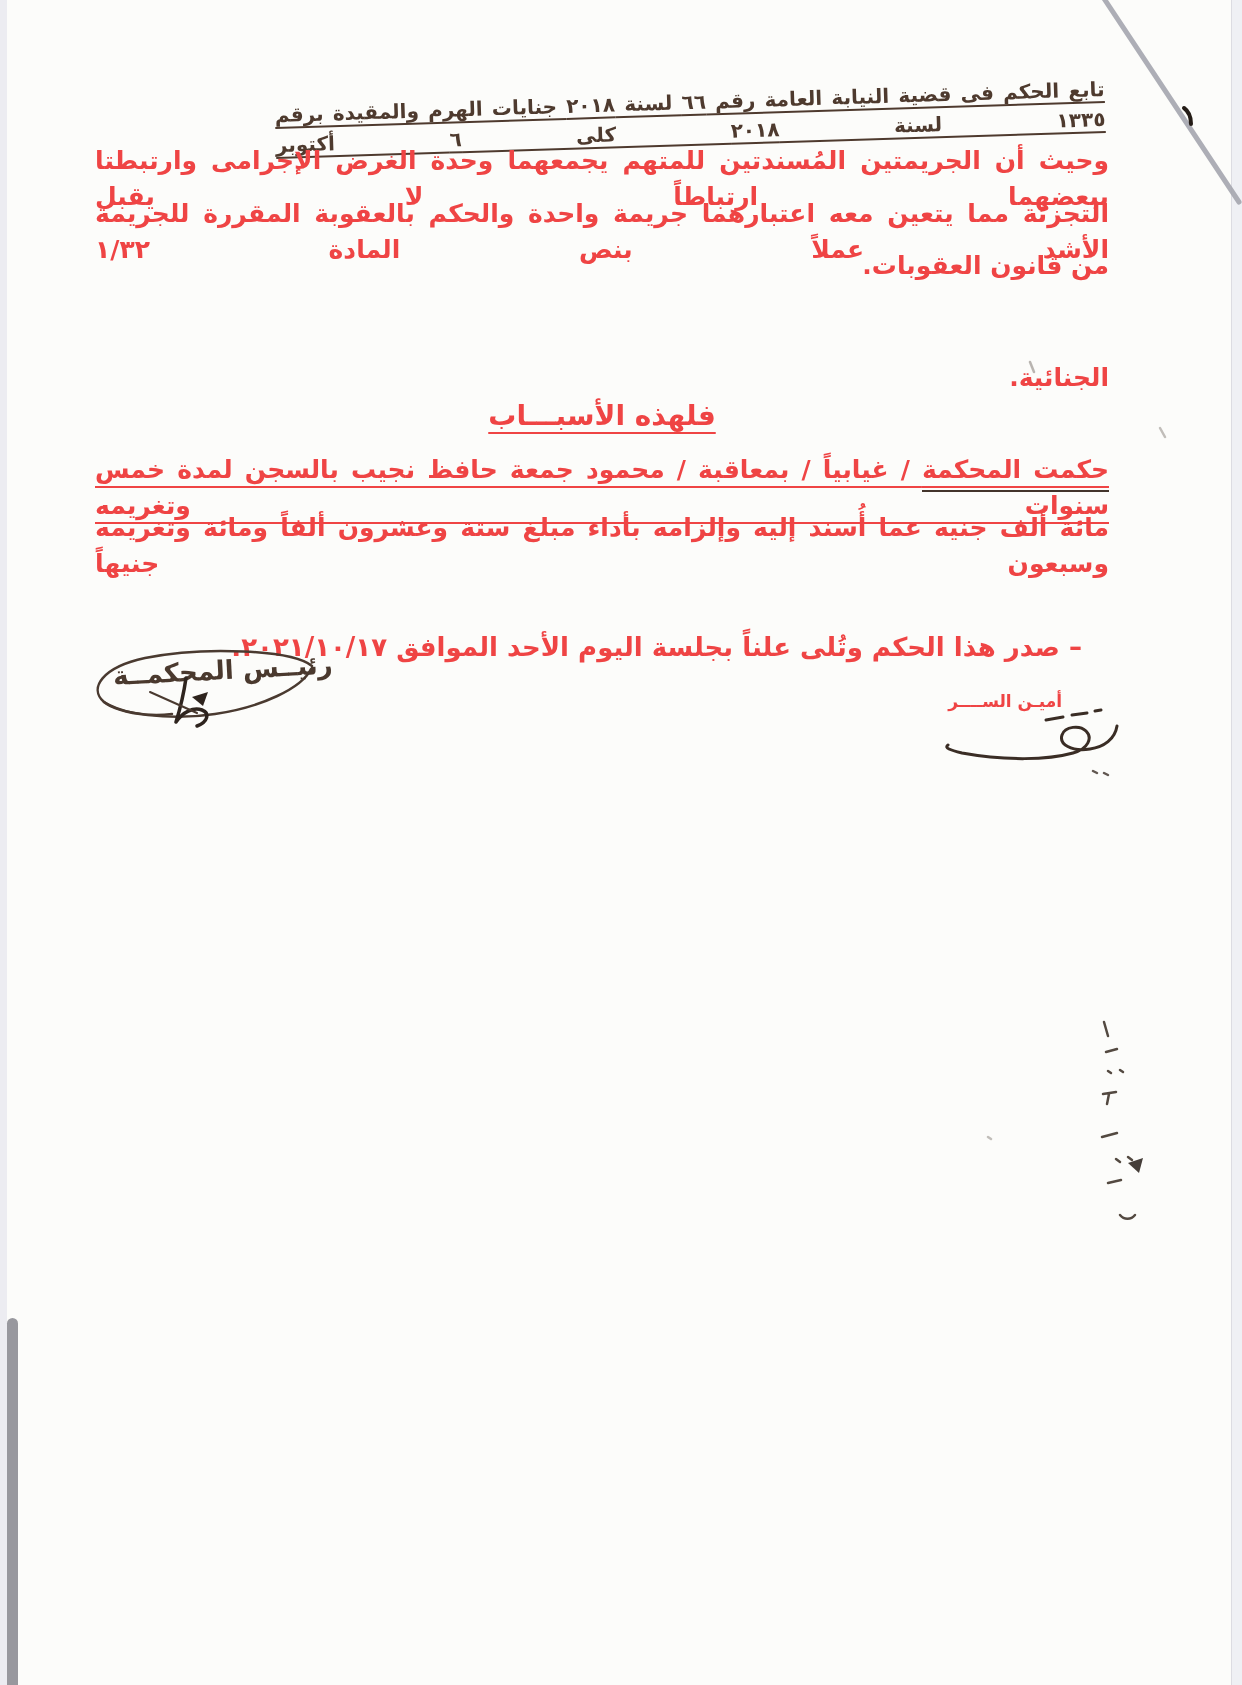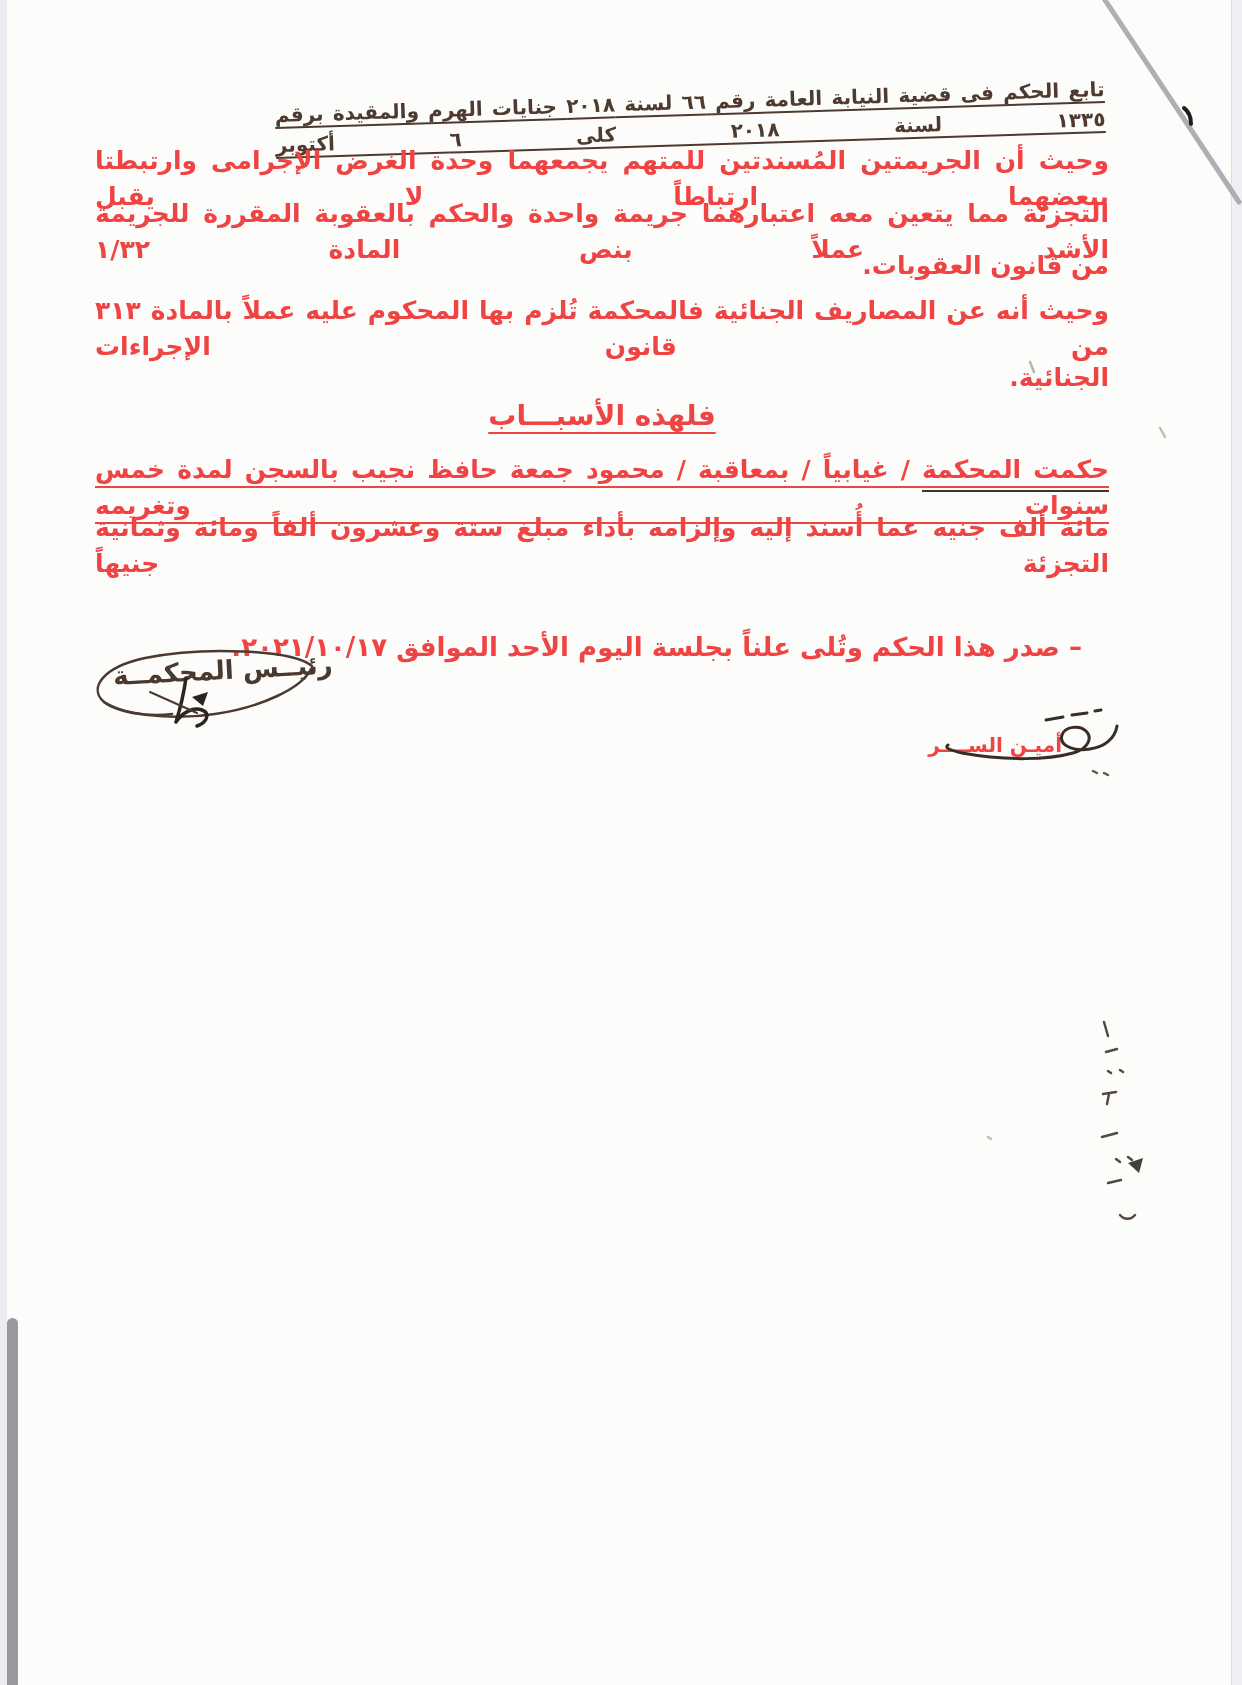--- a/index.html
+++ b/index.html
@@ -26,21 +26,21 @@
     white-space:normal;text-align:justify;text-align-last:justify;
   }
   .heading{
     top:398px;left:95px;right:133px;text-align:center;text-align-last:center;
     font-size:28px;
     text-decoration:underline;text-decoration-thickness:2px;text-underline-offset:7px;
   }
   .verdict-l1{text-decoration:underline;text-decoration-thickness:1.5px;text-underline-offset:8px;}
   .verdict-lead{border-bottom:2.5px solid #43342b;padding-bottom:6px;}
   .pronounce{font-size:26px;}
-  .sig-label{font-size:20px;margin-top:44px;}
+  .sig-label{font-size:17px;}
   .president-label{
     font-size:26px;transform:rotate(-3deg);transform-origin:0 0;color:#4a392e;
   }
   .edge-strip-right{
     position:absolute;top:0;right:0;width:10px;height:100%;
     background:#eff0f4;border-left:1px solid #dcdce2;
   }
   .edge-strip-left{
     position:absolute;top:0;left:0;width:7px;height:100%;background:#ececf1;
   }
@@ -58,29 +58,28 @@
   <div class="edge-strip-left"></div>
   <div class="edge-strip-right"></div>
   <div class="edge-bar-left"></div>
 
   <div class="ln header-line">تابع الحكم فى قضية النيابة العامة رقم ٦٦ لسنة ٢٠١٨ جنايات الهرم والمقيدة برقم ١٣٣٥ لسنة ٢٠١٨ كلى ٦ أكتوبر</div>
 
   <div class="ln just" style="top:143px;left:95px;right:133px;">وحيث أن الجريمتين المُسندتين للمتهم يجمعهما وحدة الغرض الإجرامى وارتبطتا ببعضهما ارتباطاً لا يقبل</div>
   <div class="ln just" style="top:196px;left:95px;right:133px;">التجزئة مما يتعين معه اعتبارهما جريمة واحدة والحكم بالعقوبة المقررة للجريمة الأشد عملاً بنص المادة ١/٣٢</div>
   <div class="ln rt" style="top:248px;right:133px;">من قانون العقوبات.</div>
 
-  <div class="ln just" style="top:293px;left:95px;right:133px;">وحيث أنه عن المصاريف الجنائية فالمحكمة تُلزم بها المحكوم عليه عملاً بالمادة ٣١٣ من قانون الإجراءات</div>
   <div class="ln rt" style="top:338px;right:133px;margin-top:22px;">الجنائية.</div>
 
   <div class="ln just verdict-l1" style="top:452px;left:95px;right:133px;">
     <span class="verdict-lead">حكمت المحكمة</span><span> / غيابياً / بمعاقبة / محمود جمعة حافظ نجيب بالسجن لمدة خمس سنوات وتغريمه</span>
   </div>
 
   <div class="ln heading">فلهذه الأسبـــاب</div>
-  <div class="ln just" style="top:510px;left:95px;right:133px;">مائة ألف جنيه عما أُسند إليه وإلزامه بأداء مبلغ ستة وعشرون ألفاً ومائة وثمانية التجزئة جنيهاً</div>
+  <div class="ln just" style="top:510px;left:95px;right:133px;">مائة ألف جنيه عما أُسند إليه وإلزامه بأداء مبلغ ستة وعشرون ألفاً ومائة وتغريمه وسبعون جنيهاً</div>
 
   <div class="ln rt pronounce" style="top:629px;right:160px;">– صدر هذا الحكم وتُلى علناً بجلسة اليوم الأحد الموافق ٢٠٢١/١٠/١٧.</div>
 
   <div class="ln rt sig-label" style="top:683px;right:180px;">أميـن الســــر</div>
 
   <div class="ln president-label" style="top:658px;left:112px;">رئيــس المحكمــة</div>
 
   <svg class="overlay" width="1242" height="1685" viewBox="0 0 1242 1685">
 
     <path d="M1101,-6 L1239,202" stroke="#a4a5ae" stroke-width="5" stroke-linecap="round" fill="none" opacity="0.9"></path>

